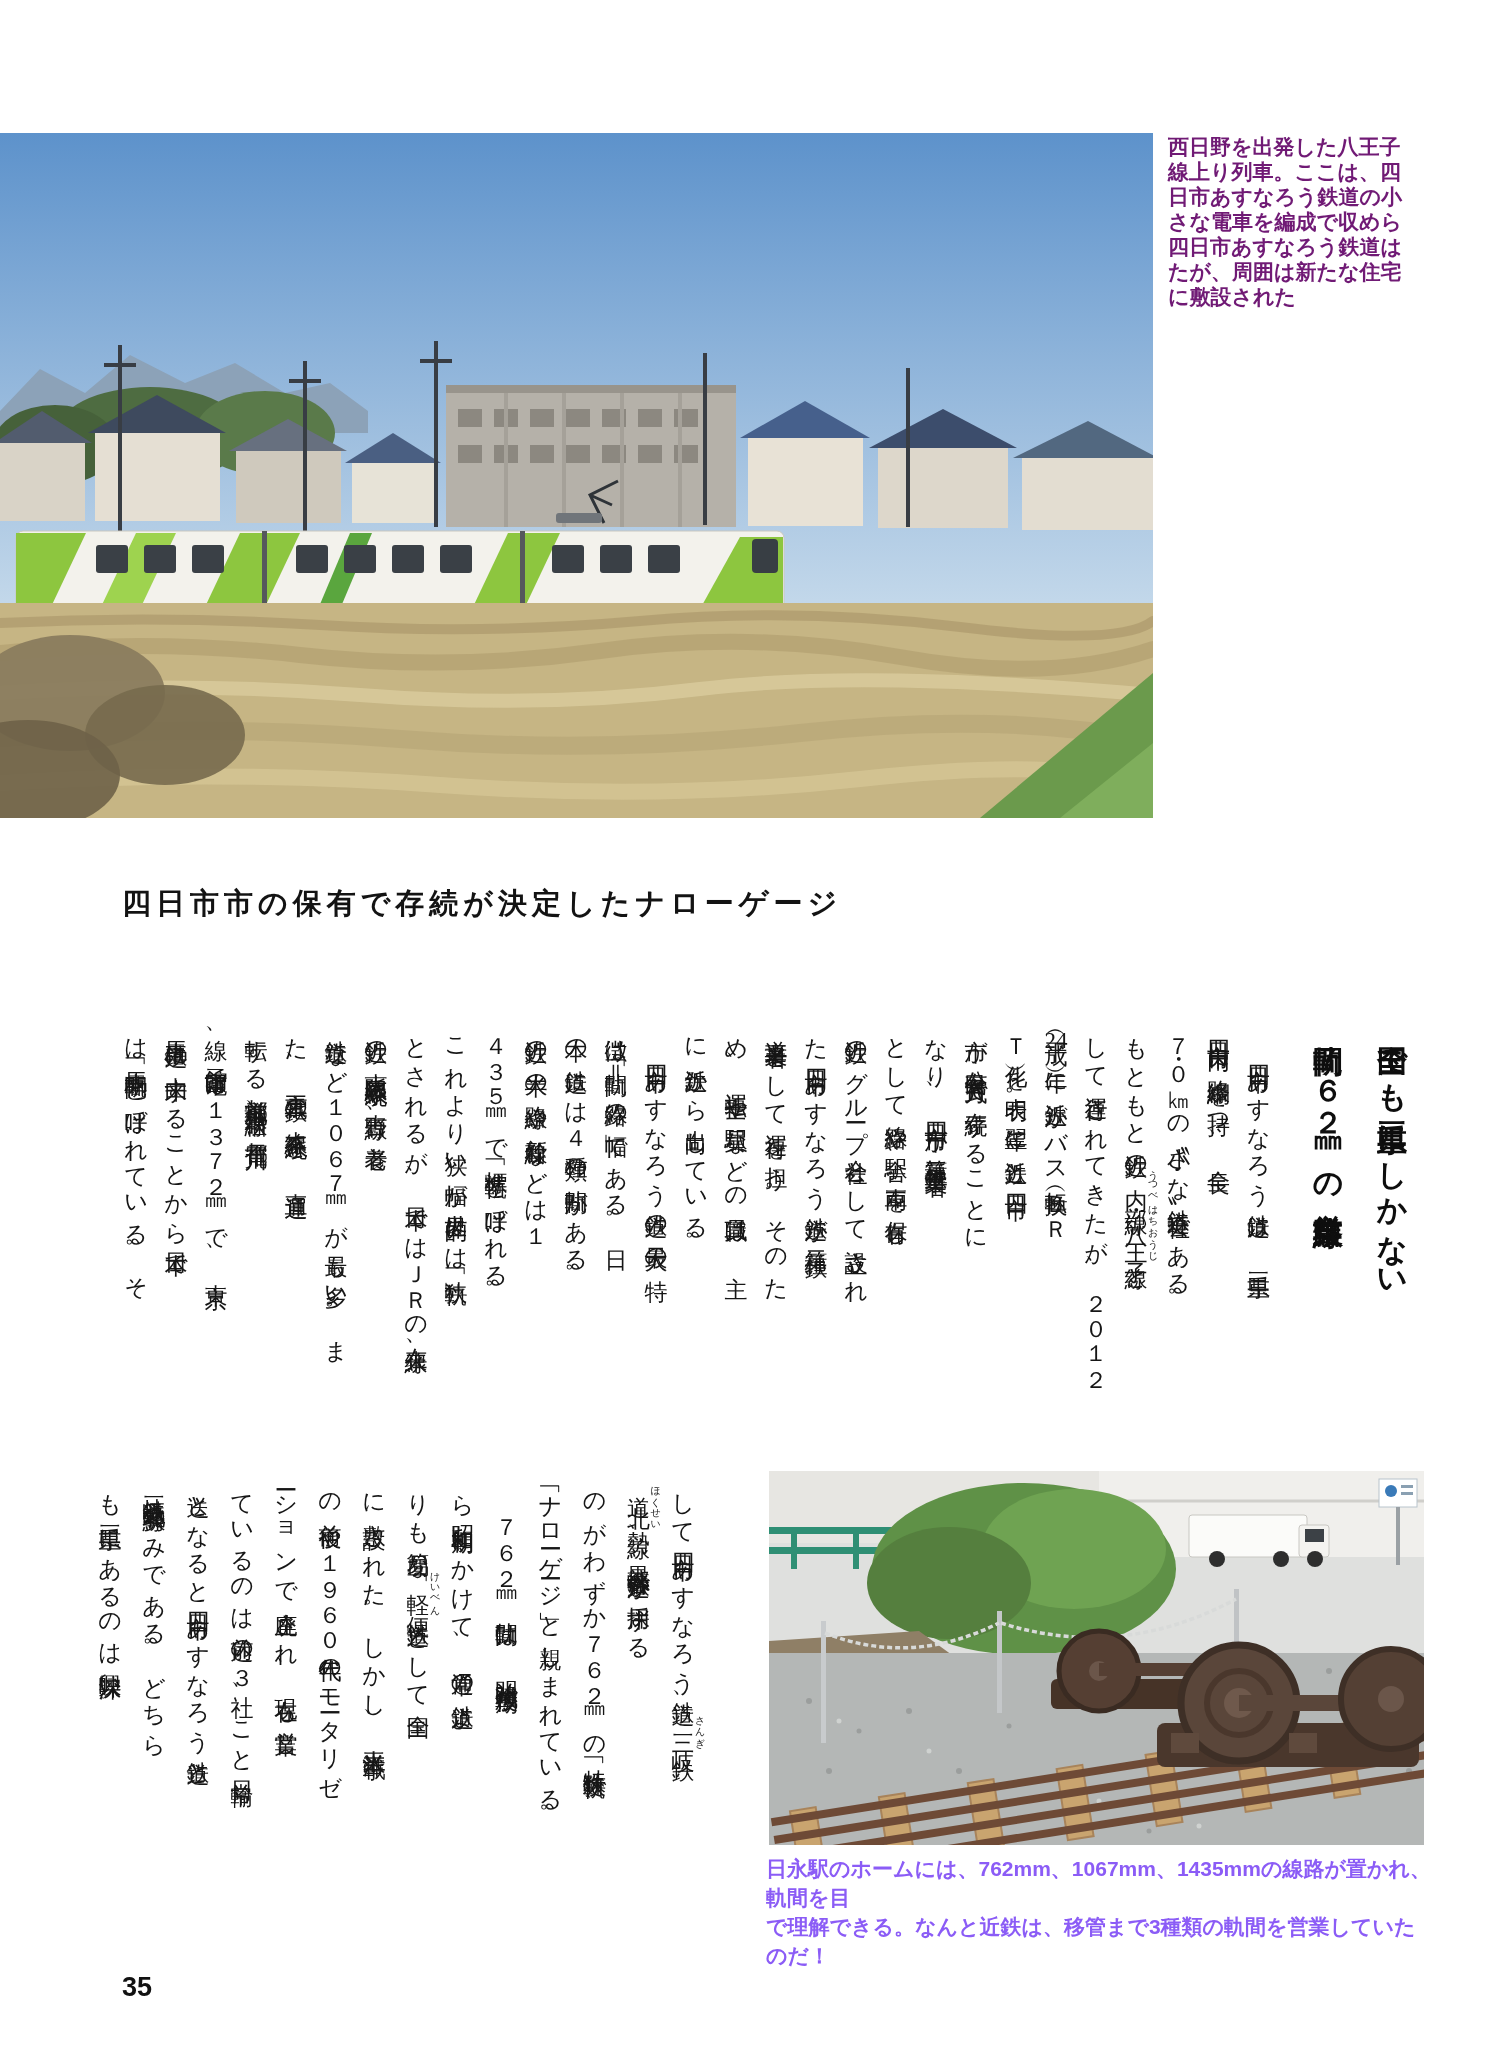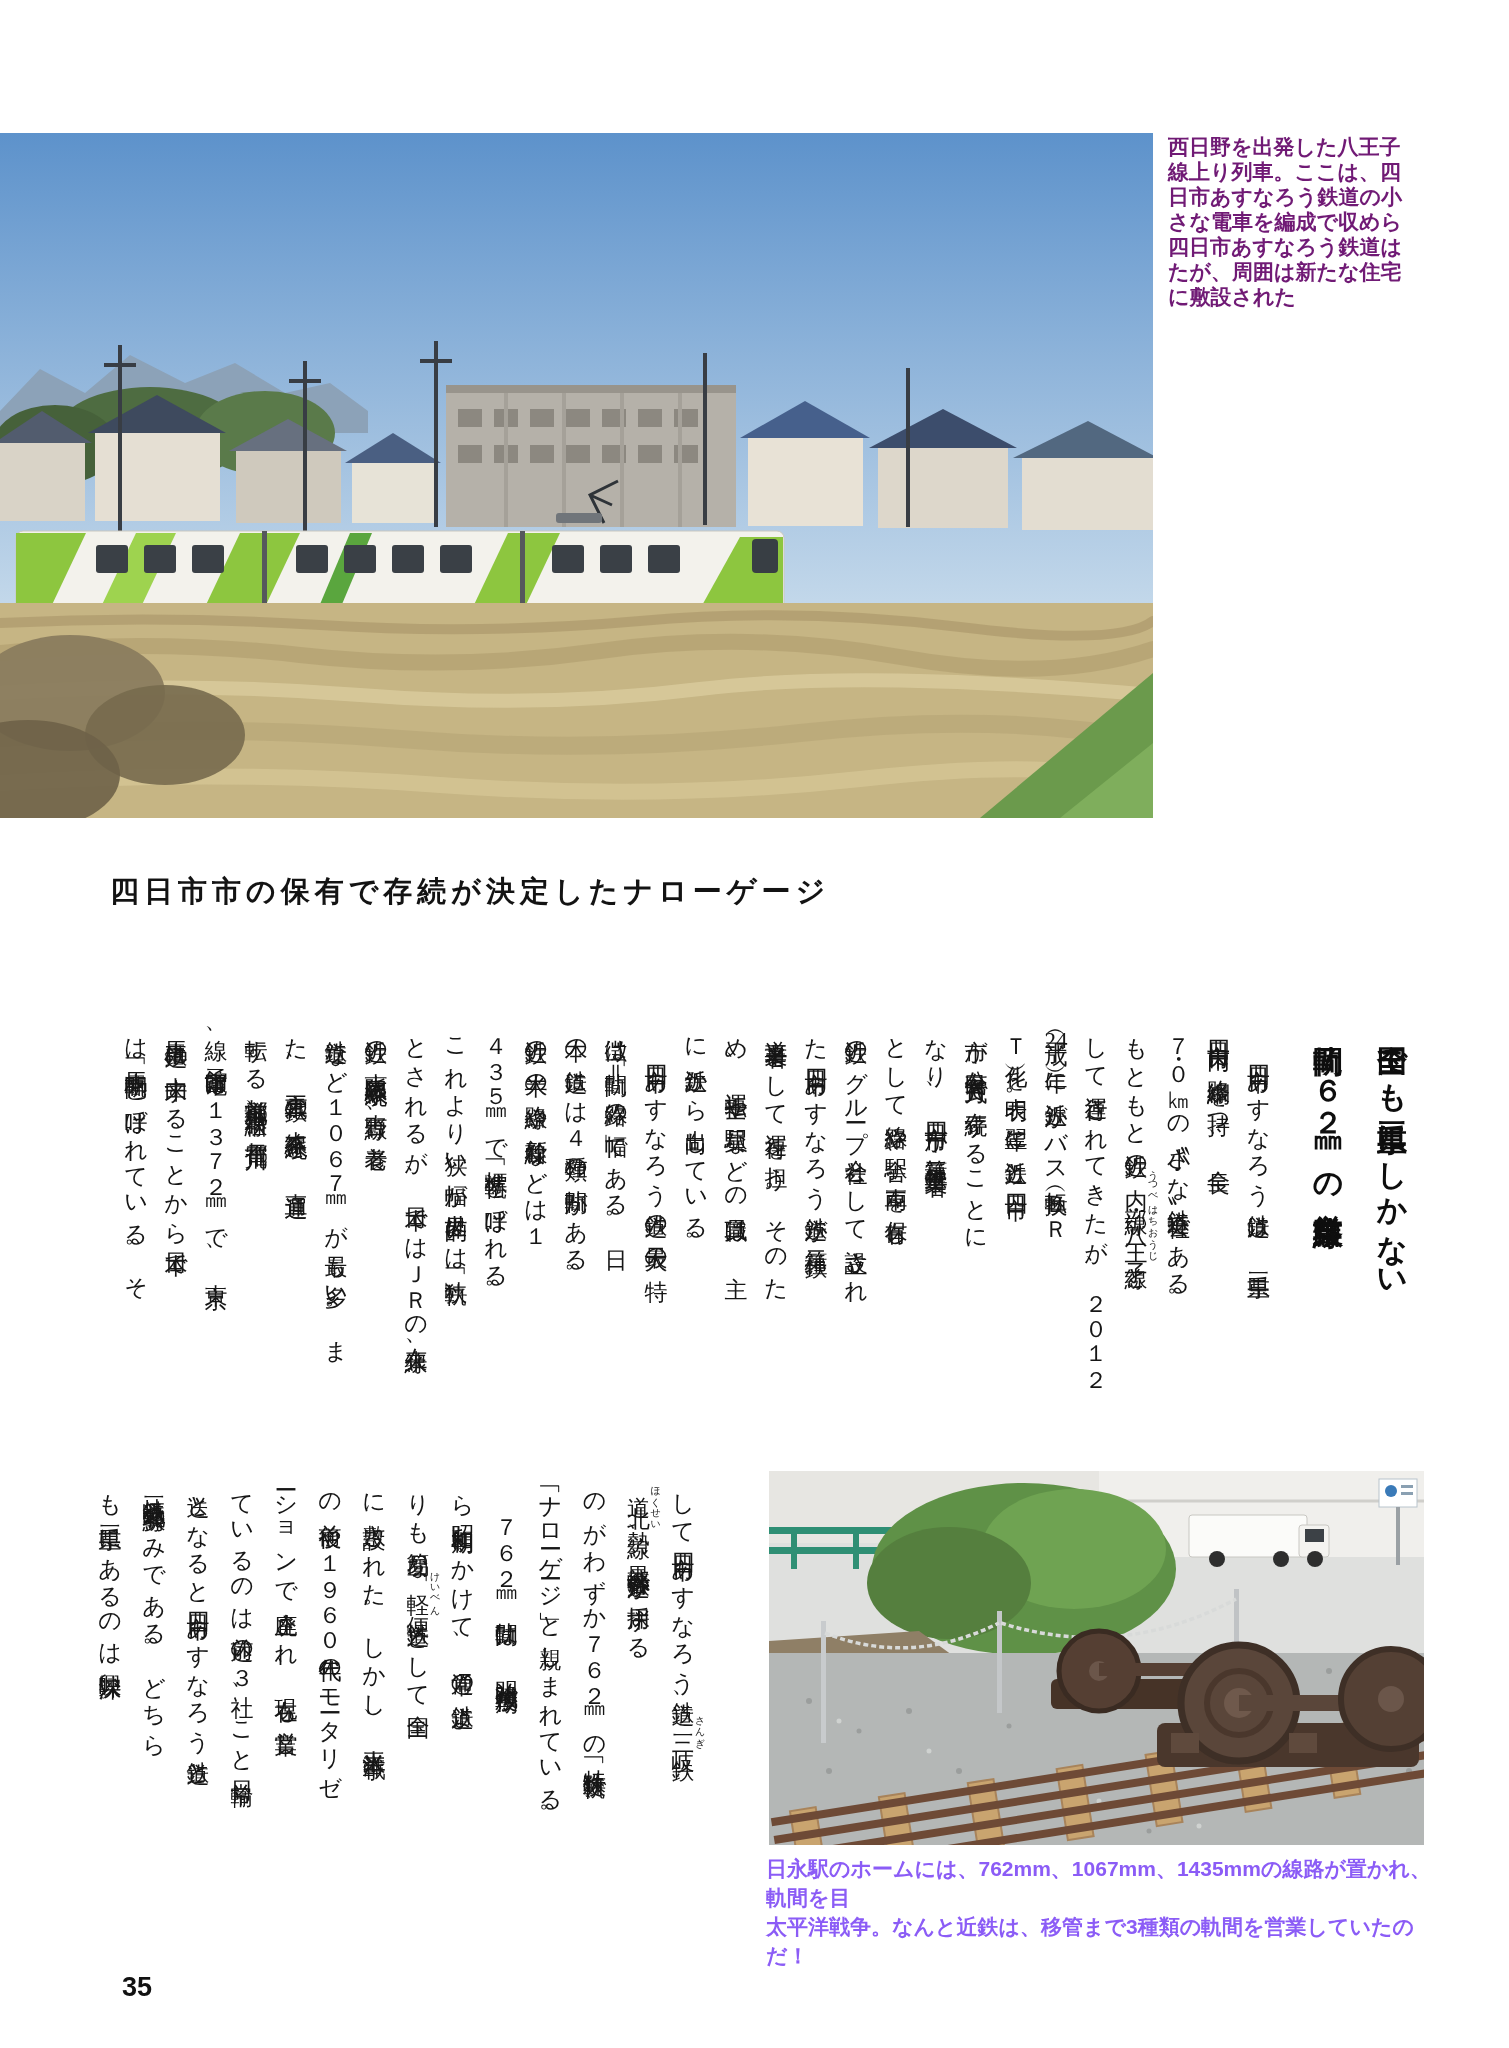--- a/index.html
+++ b/index.html
@@ -7,21 +7,21 @@
         font-family:"Liberation Sans",sans-serif;color:#141414;}
   figure{margin:0;padding:0;}
   .top-photo{position:absolute;left:0;top:133px;width:1153px;height:685px;overflow:hidden;}
   .bottom-photo{position:absolute;left:769px;top:1471px;width:655px;height:374px;overflow:hidden;}
   .ph{display:block;width:100%;height:100%;}
 
   .top-caption{position:absolute;left:1168px;top:134px;width:276px;}
   .cap-line{margin:0;font-family:"Liberation Sans",sans-serif;font-size:21px;line-height:25px;
             font-weight:600;color:#701a75;}
 
-  .section-heading{position:absolute;left:110px;top:872px;margin:0;
+  .section-heading{position:absolute;left:110px;top:872px;margin:12px;
             font-family:"Liberation Sans",sans-serif;font-weight:700;font-size:29px;
             letter-spacing:5px;color:#131313;white-space:nowrap;}
 
   .vflow{position:absolute;writing-mode:vertical-rl;text-orientation:mixed;}
   .vflow p{margin:0;}
   .article-upper{left:85px;top:1022px;width:1339px;height:382px;}
   .article-lower{left:85px;top:1478px;width:620px;height:384px;}
   .headline{margin-left:18px;}
   .hl-col{font-family:"Liberation Serif",serif;font-weight:700;font-size:30px;line-height:64px;
           letter-spacing:2px;color:#0e0e0e;}
@@ -323,17 +323,17 @@
           <circle cx="622" cy="228" r="13" fill="#6b564a"></circle>
           <rect x="402" y="262" width="28" height="20" fill="#5f4a3d"></rect>
           <rect x="520" y="262" width="28" height="20" fill="#5f4a3d"></rect>
         </g>
       </g>
     </svg>
   </figure>
 
   <div class="bottom-caption">
       <p class="bcap-line">日永駅のホームには、762mm、1067mm、1435mmの線路が置かれ、軌間を目</p>
-      <p class="bcap-line">太平洋戦争。なんと近鉄は、移管まで3種類の軌間を営業していたのだ！</p>
+      <p class="bcap-line">で理解できる。なんと近鉄は、移管まで3種類の軌間を営業していたのだ！</p>
     </div>
 
   <div class="page-number">35</div>
 </div>
 
 </body></html>

